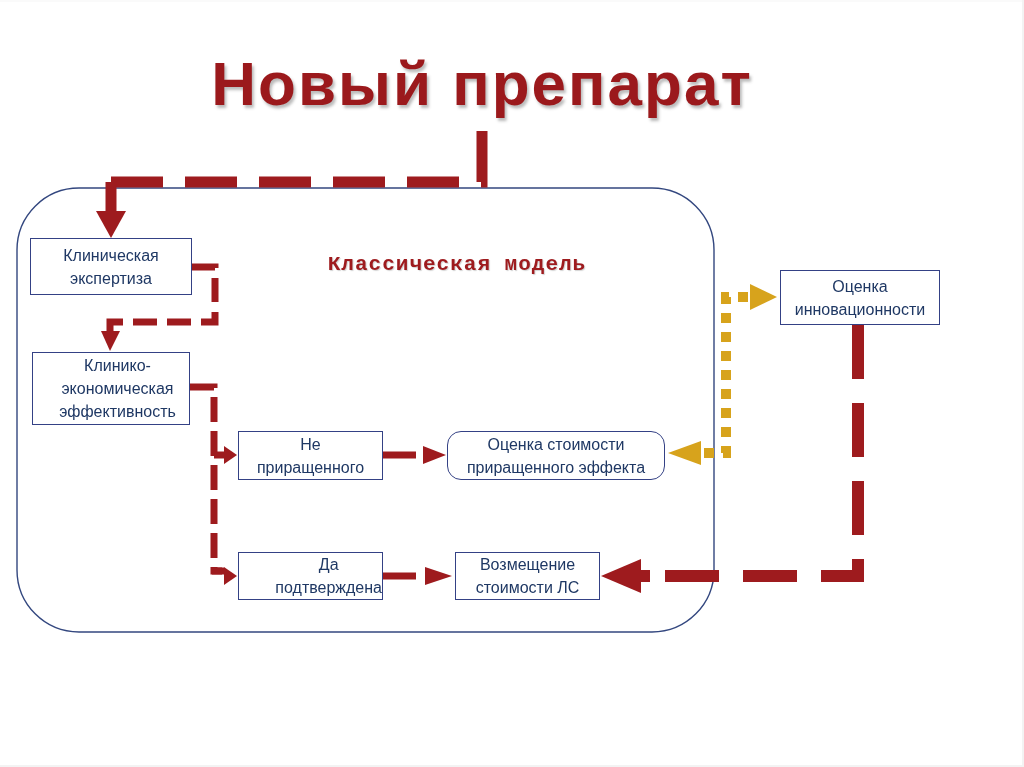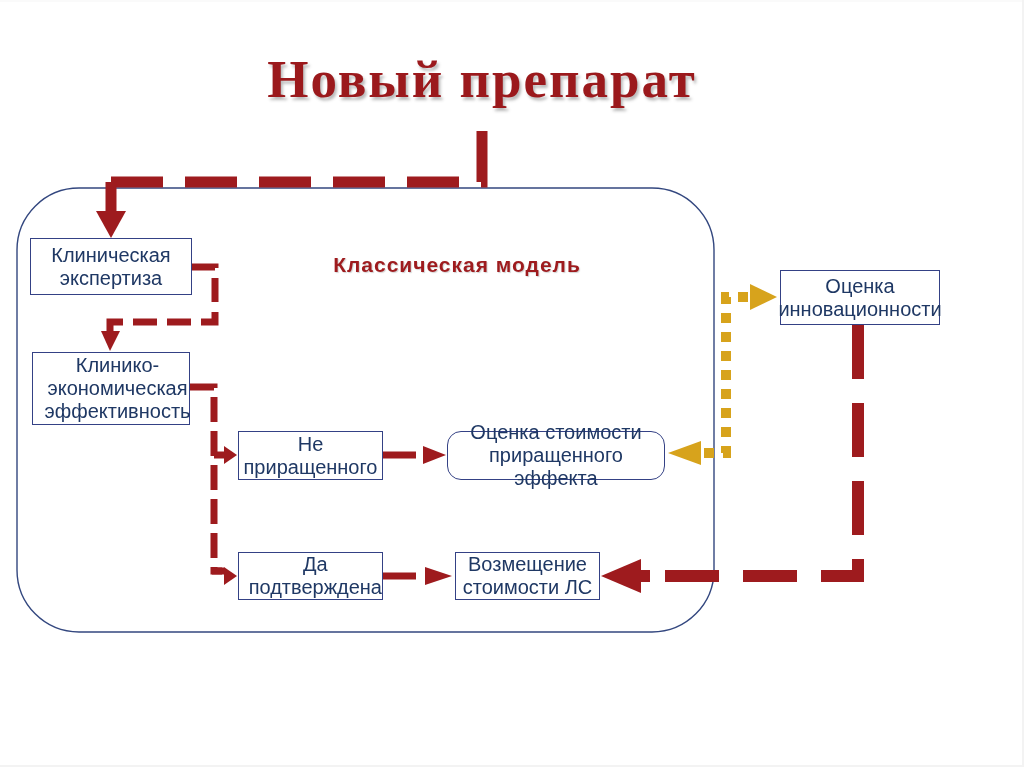--- a/index.html
+++ b/index.html
@@ -4,41 +4,42 @@
 <style>
   html,body { margin:0; padding:0; background:#ffffff; }
   .slide {
     position:relative; width:1024px; height:767px; background:#ffffff; overflow:hidden;
     font-family:"Liberation Sans", sans-serif;
     box-shadow: inset -2px 0 0 #f3f3f3, inset 0 -2px 0 #f3f3f3, inset 0 2px 0 #fafafa;
   }
   .title {
     position:absolute; top:53px; left:0; width:964px;
     text-align:center;
-    font-family:Liberation Serif, serif;
-    font-size:53px; font-weight:bold; letter-spacing:2px; line-height:1;
+    font-family:Liberation Sans, sans-serif;
+    font-size:62px; font-weight:bold; letter-spacing:2px; line-height:1;
     color:var(--title-red,#9B191C);
     text-shadow:2px 3px 3px rgba(60,60,60,0.35);
   }
   .section-label {
     position:absolute; top:253px; left:316px; width:282px;
     text-align:center;
     font-size:21px; font-weight:bold; letter-spacing:1px;
     color:var(--red,#9E1B1E);
     text-shadow:1px 1px 1px rgba(80,80,80,0.25);
+    font-family:Liberation Mono, monospace;
   }
   svg.connectors { position:absolute; left:0; top:0; }
   .box {
     position:absolute; background:#ffffff;
     border:1.5px solid var(--box-border,#344185);
     box-sizing:border-box;
     display:flex; align-items:center; justify-content:center;
     text-align:center;
     color:var(--navy,#1F3864);
-    font-size:20px; line-height:23px;
+    font-size:16px; line-height:23px;
   }
   .box span { white-space:pre-line; }
   .b-clinical   { left:30px;  top:238px; width:162px; height:57px; }
   .b-clinecon   { left:32px;  top:352px; width:158px; height:73px;padding-left:13px; }
   .b-notconf    { left:238px; top:431px; width:145px; height:49px; }
   .b-increment  { left:447px; top:431px; width:218px; height:49px;border-radius:14px; }
   .b-confirmed  { left:238px; top:552px; width:145px; height:48px;justify-content:flex-end; }
   .b-reimburse  { left:455px; top:552px; width:145px; height:48px; }
   .b-innovation { left:780px; top:270px; width:160px; height:55px; }
 </style>

